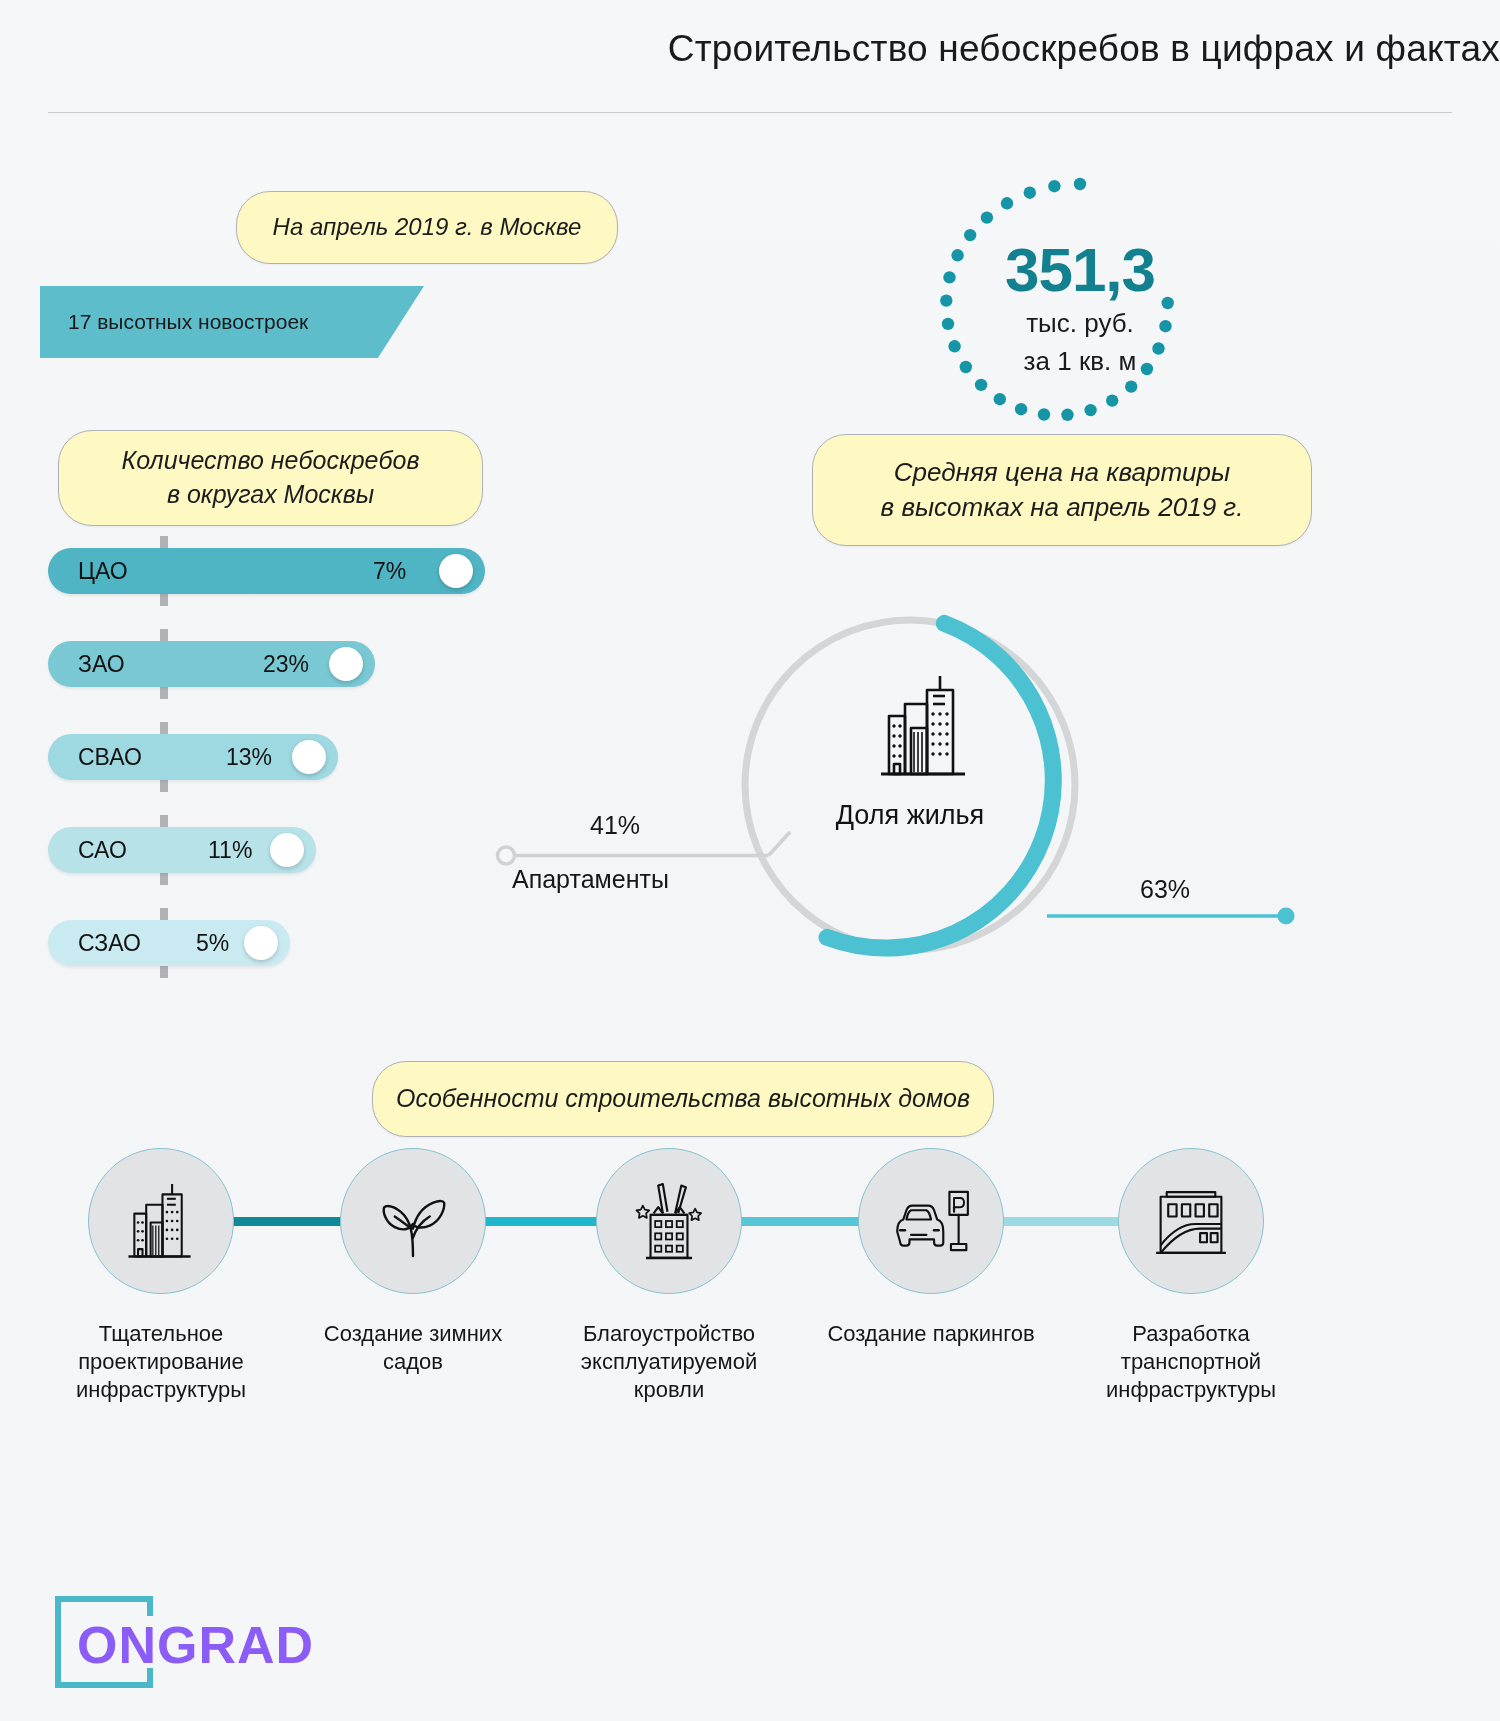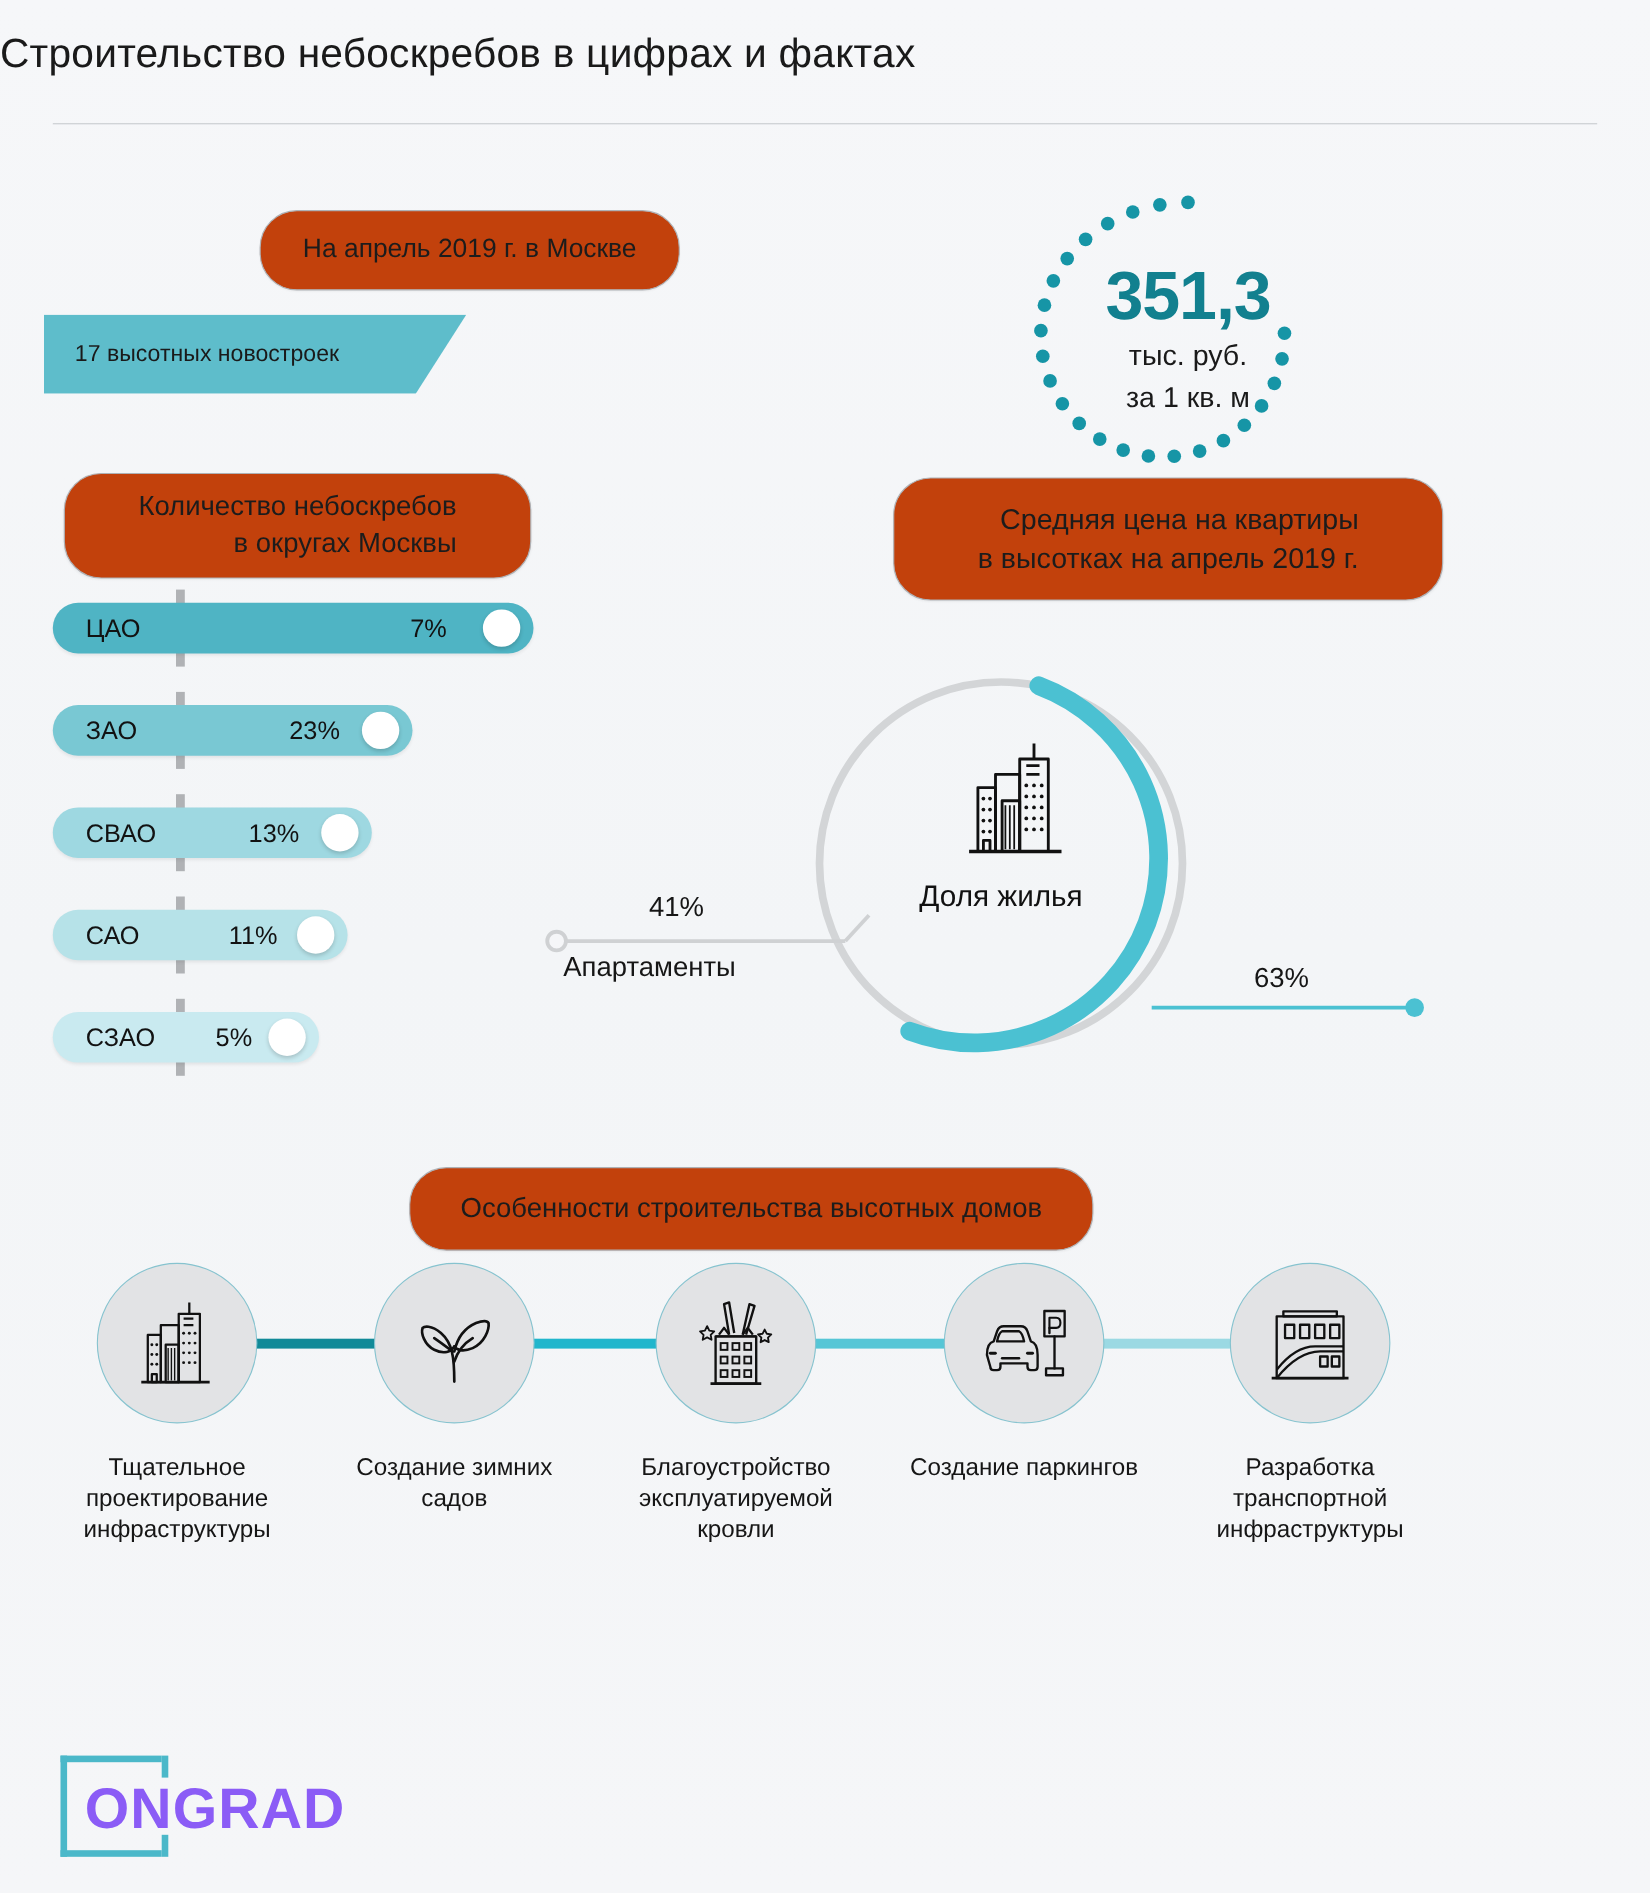--- a/index.html
+++ b/index.html
@@ -12,45 +12,46 @@
     font-family: "Liberation Sans", "DejaVu Sans", sans-serif;
     color: #1c1c1c;
     overflow: hidden;
     background: linear-gradient(180deg, #f6f7f9 0%, #f3f5f7 50%, #f5f6f8 100%);
   }
 
   
   #page-title {
     position: absolute;
     top: 28px; left: 0; width: 1500px;
-    text-align: left;
+    text-align: right;
     font-size: 37px;
     font-weight: 400;
     letter-spacing: .2px;
     color: #1a1a1a;
   }
   #header-rule {
     position: absolute;
     top: 112px; left: 48px;
     width: 1404px; height: 1px;
     background: #c8cbcf;
   }
 
   
   .pill-card {
     position: absolute;
-    background: #c2410c;
+    background: #fef9c3;
     border: 1.5px solid #aeb1b5;
     border-radius: 34px;
     display: flex;
     align-items: center;
     justify-content: center;
-    text-align: right;
+    text-align: center;
     line-height: 1.35;
     box-shadow: 0 1px 2px rgba(0,0,0,.05);
+    font-style: italic;
   }
 
   #card-date {
     top: 191px; left: 236px;
     width: 382px; height: 73px;
     font-size: 24px;
   }
   #card-districts {
     top: 430px; left: 58px;
     width: 425px; height: 96px;

